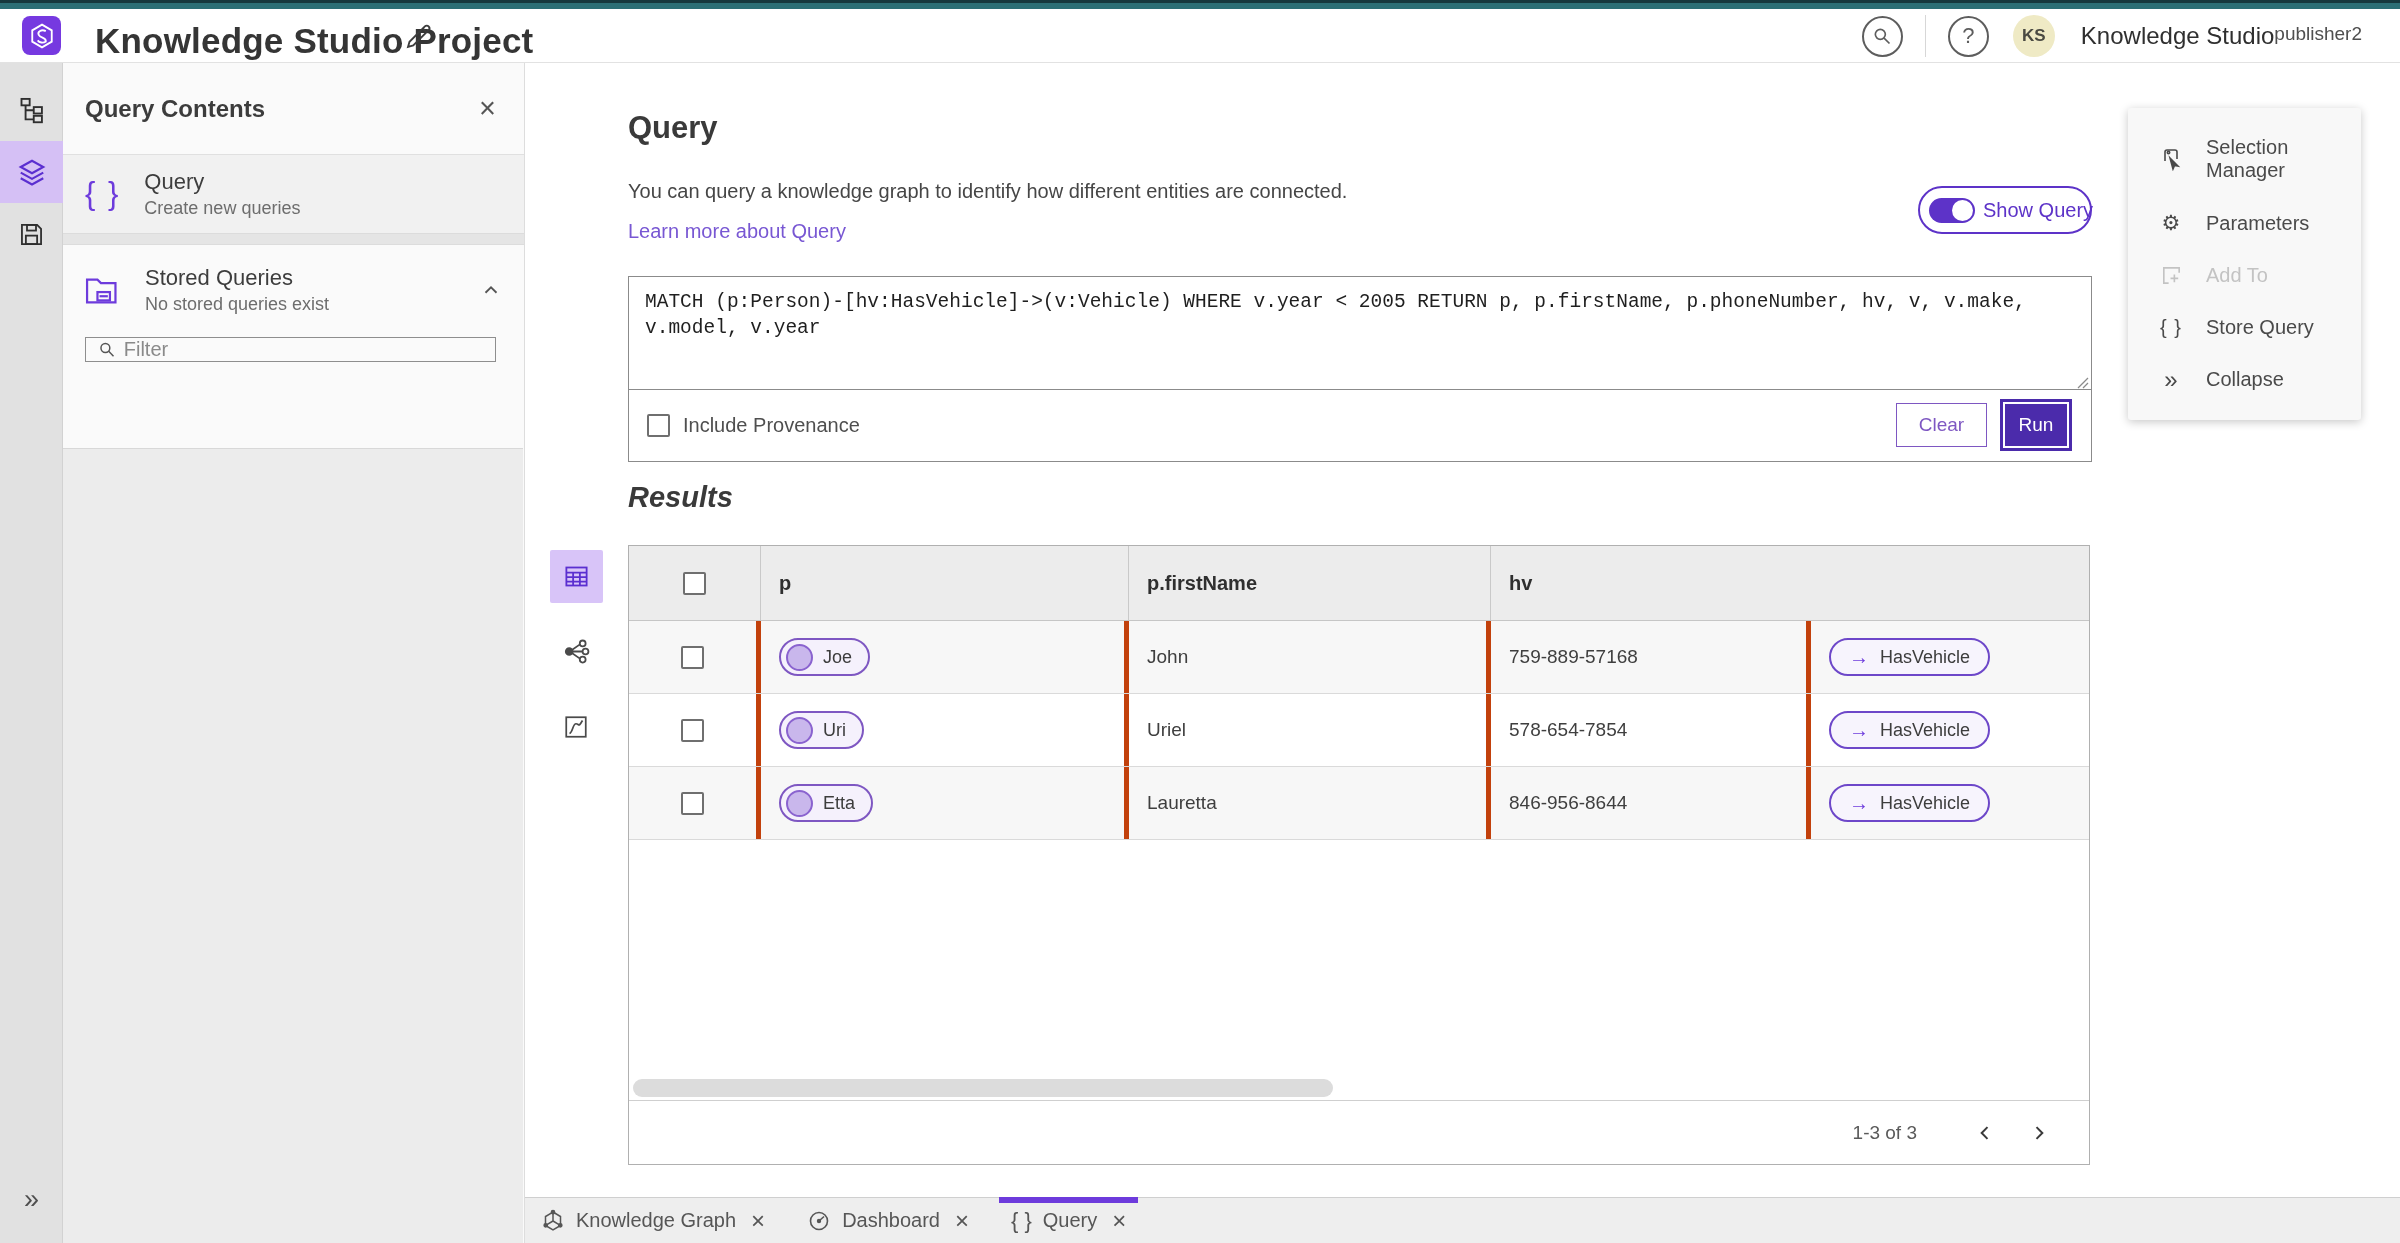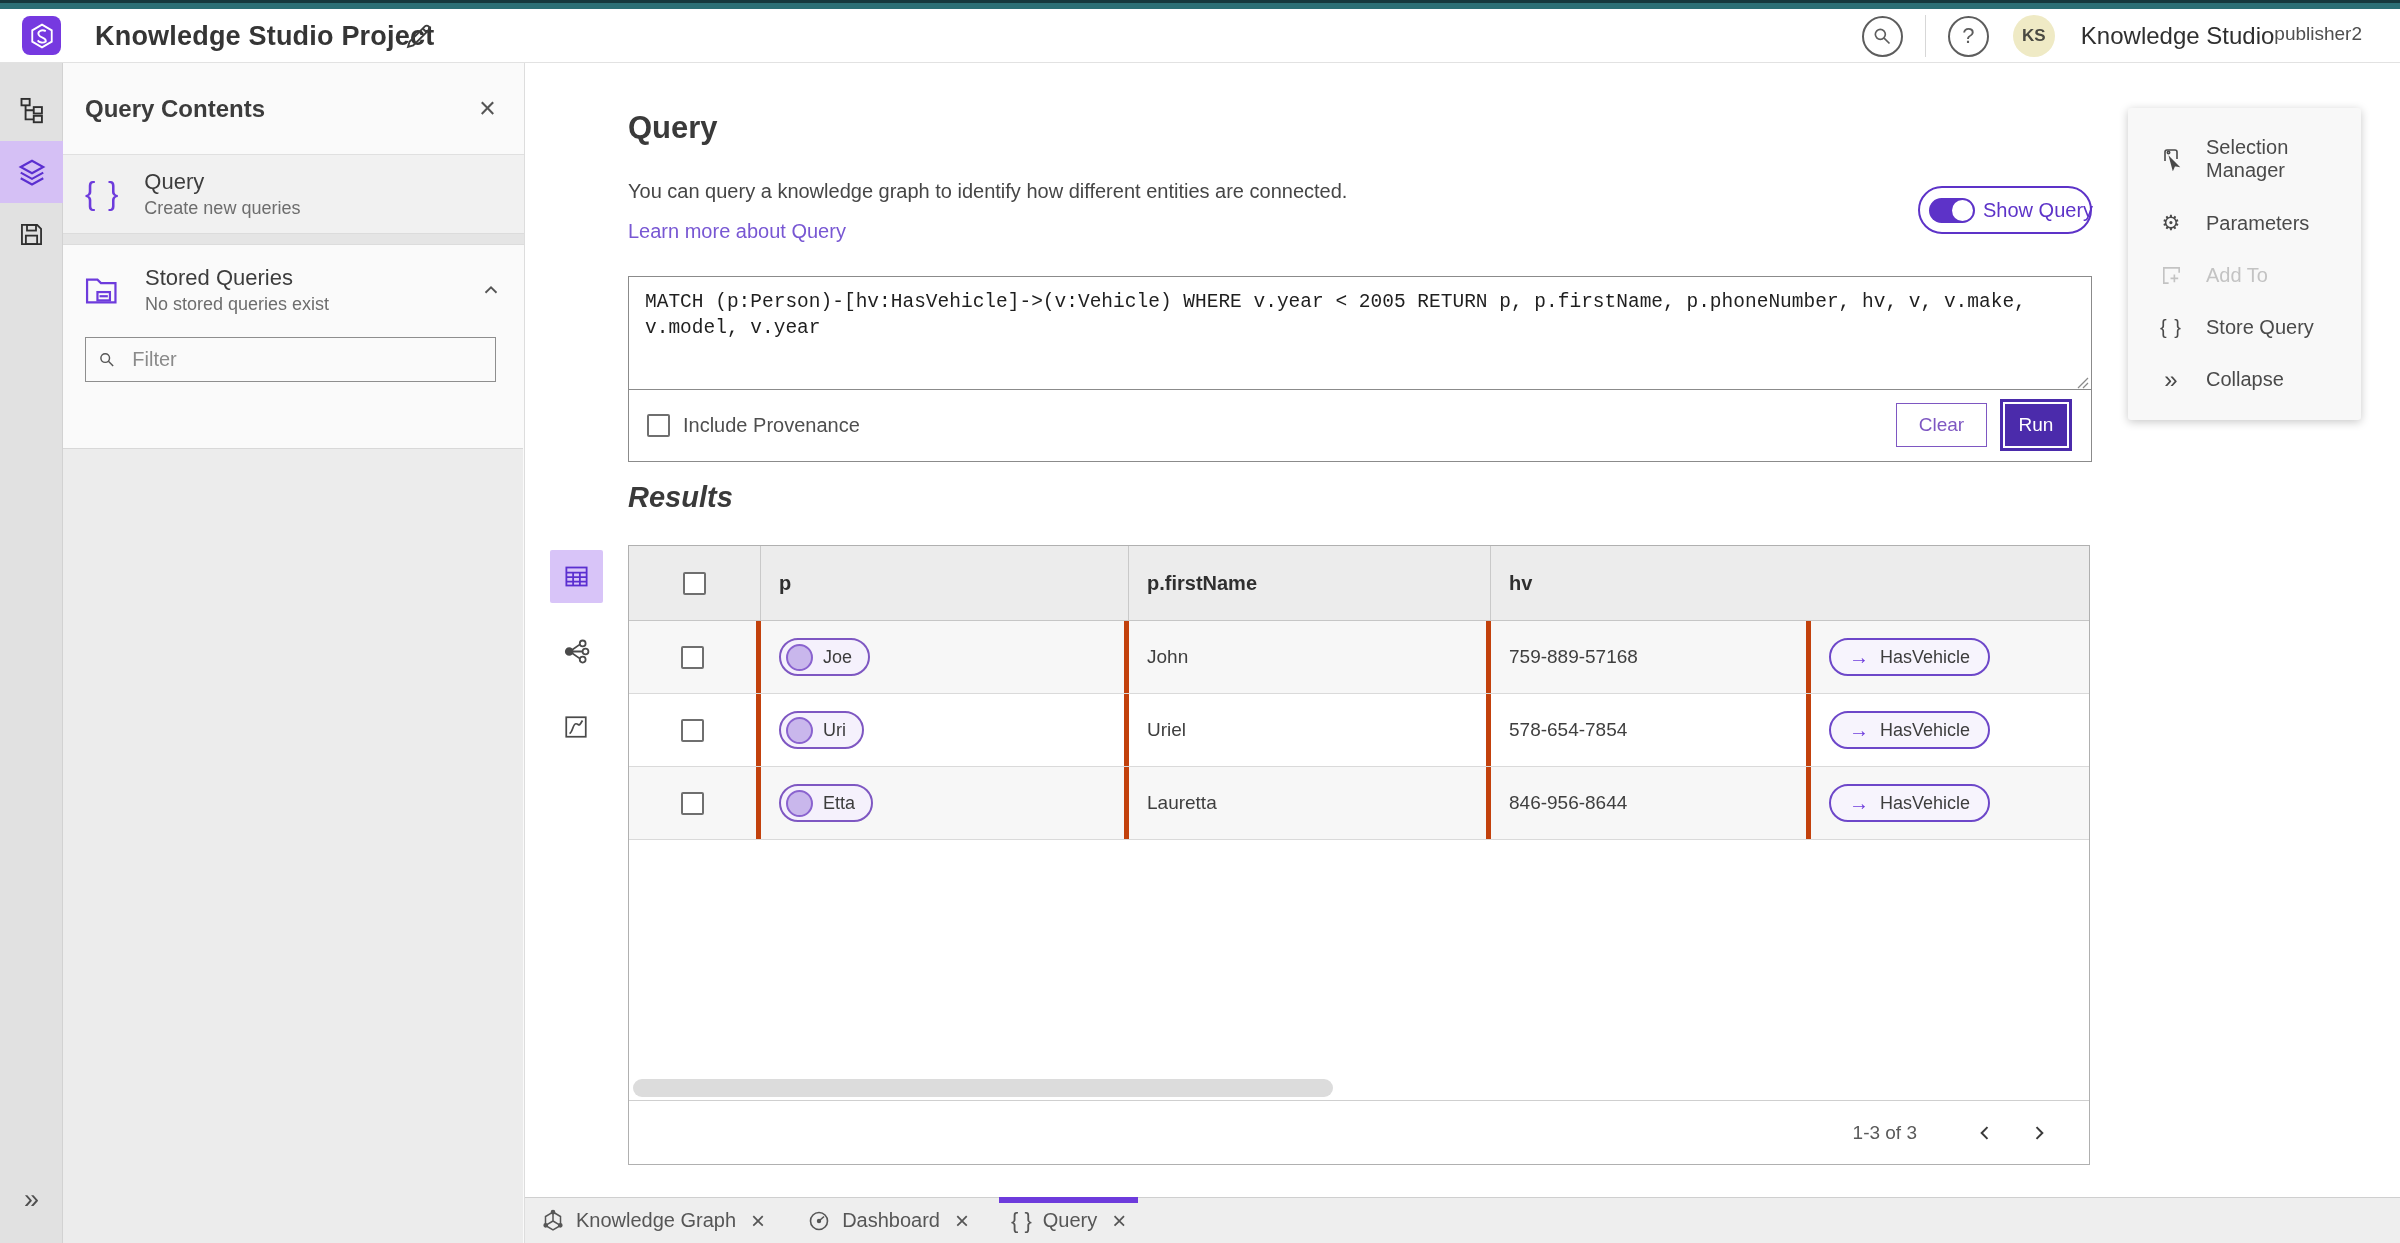--- a/index.html
+++ b/index.html
@@ -3,21 +3,21 @@
 <meta charset="utf-8">
 <style>
   * { margin:0; padding:0; box-sizing:border-box; }
   html,body { width:2400px; height:1243px; font-family:"Liberation Sans", sans-serif; background:#fff; overflow:hidden; }
   .root { position:relative; width:2400px; height:1243px; background:#fff; }
 
   
   .top-strip { position:absolute; left:0; top:0; width:100%; height:9px; background:#2c6f75; border-top:3px solid #16383d; }
   .app-header { position:absolute; left:0; top:9px; width:100%; height:54px; background:#fff; border-bottom:1px solid #e2e2e2; }
   .logo { position:absolute; left:22px; top:7px; width:39px; height:39px; background:#7639e0; border-radius:8px; display:flex; align-items:center; justify-content:center; }
-  .app-title { position:absolute; left:95px; top:12px; font-size:27px; font-weight:700; color:#353535; letter-spacing:.2px; }
+  .app-title { position:absolute; left:95px; top:12px; font-size:35px; font-weight:700; color:#353535; letter-spacing:.2px; }
   .edit-btn { position:absolute; left:403px; top:11px; width:34px; height:34px; background:none; border:none; cursor:pointer; color:#3c3c3c; }
   .header-right { position:absolute; right:0; top:0; height:54px; display:flex; align-items:center; }
   .icon-circle { width:41px; height:41px; border-radius:50%; border:2px solid #5d5d5d; background:#fff; display:flex; align-items:center; justify-content:center; color:#5d5d5d; cursor:pointer; }
   .icon-circle.help { font-size:22px; color:#5d5d5d; font-weight:400; }
   .v-divider { width:1px; height:42px; background:#d7d7d7; margin:0 22px; }
   .avatar { width:42px; height:42px; border-radius:50%; background:#efeac5; color:#4a4a42; font-size:17px; font-weight:700; display:flex; align-items:center; justify-content:center; margin:0 26px 0 24px; cursor:pointer; }
   .user-block { display:flex; flex-direction:row; line-height:1.12; margin-right:38px; }
   .user-block .product { font-size:24px; color:#2f2f2f; }
   .user-block .uname { font-size:19px; color:#4f4f4f; }
 
@@ -34,21 +34,21 @@
   .panel-close { background:none; border:none; font-size:29px; color:#555; cursor:pointer; line-height:1; }
   .panel-item { display:flex; align-items:center; gap:24px; padding:0 22px; cursor:pointer; }
   .panel-item.query { height:78px; background:#f1f1f1; }
   .braces-icon { font-size:31px; color:#6d3bdc; letter-spacing:2px; font-weight:400; }
   .pi-title { font-size:22px; color:#3d3d3d; }
   .pi-sub { font-size:18px; color:#6d6d6d; margin-top:3px; }
   .panel-gap { height:12px; background:#e5e5e5; border-top:1px solid #dcdcdc; border-bottom:1px solid #dcdcdc; }
   .panel-item.stored { height:90px; background:#fafafa; }
   .stored-text { flex:1; }
   .chev-up { color:#555; }
-  .filter-box { margin:2px 28px 0 22px; height:45px; border:1px solid #8e8e8e; background:#fafafa; display:flex; align-items:center; padding:0 12px; gap:17px; }
+  .filter-box { margin:2px 28px 0 22px; height:25px; border:1px solid #8e8e8e; background:#fafafa; display:flex; align-items:center; padding:0 12px; gap:8px; }
   .filter-box input { border:none; outline:none; background:transparent; font-size:20px; color:#444; width:100%; font-family:"Liberation Sans", sans-serif; }
   .filter-box input::placeholder { color:#8a8a8a; }
   .panel-bottom { position:absolute; left:0; right:1px; top:385px; bottom:0; background:#ececec; border-top:1px solid #d8d8d8; }
 
   
   .main { position:absolute; left:525px; top:63px; right:0; bottom:46px; background:#fff; }
   .q-heading { position:absolute; left:103px; top:47px; font-size:31px; font-weight:700; color:#3a3a3a; }
   .q-desc { position:absolute; left:103px; top:117px; font-size:20px; color:#464646; }
   .q-link { position:absolute; left:103px; top:157px; font-size:20px; color:#7857d3; text-decoration:none; cursor:pointer; }
   .show-query-pill { position:absolute; left:1393px; top:123px; width:174px; height:48px; border:2px solid #5d33c8; border-radius:26px; display:flex; align-items:center; padding:0 14px 0 9px; gap:8px; cursor:pointer; background:#fff; }

